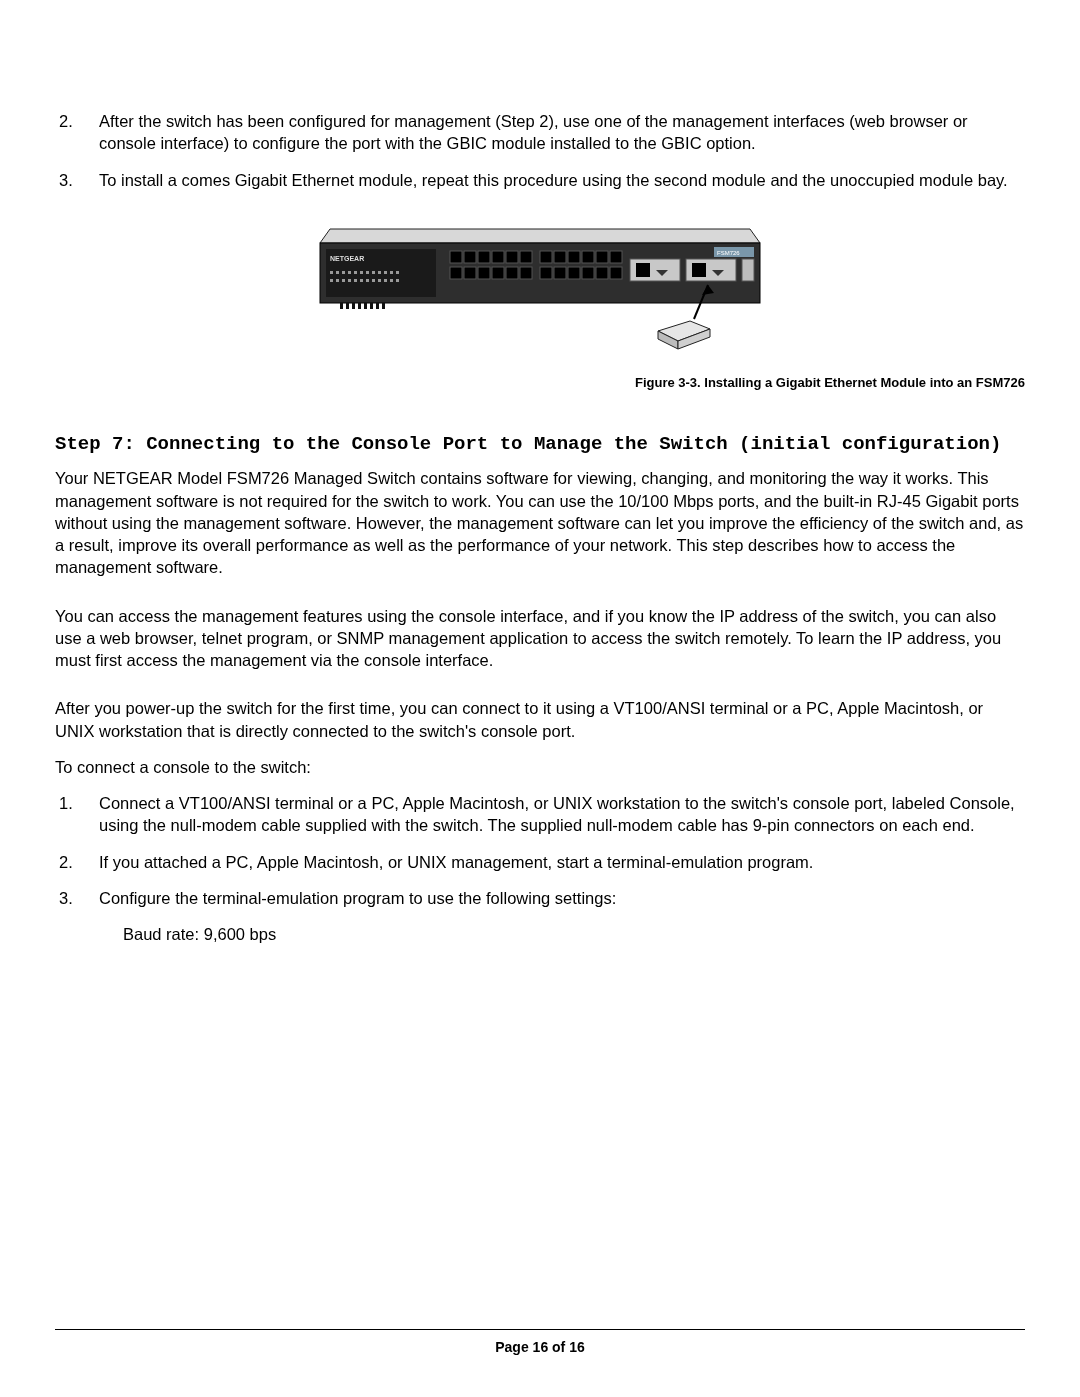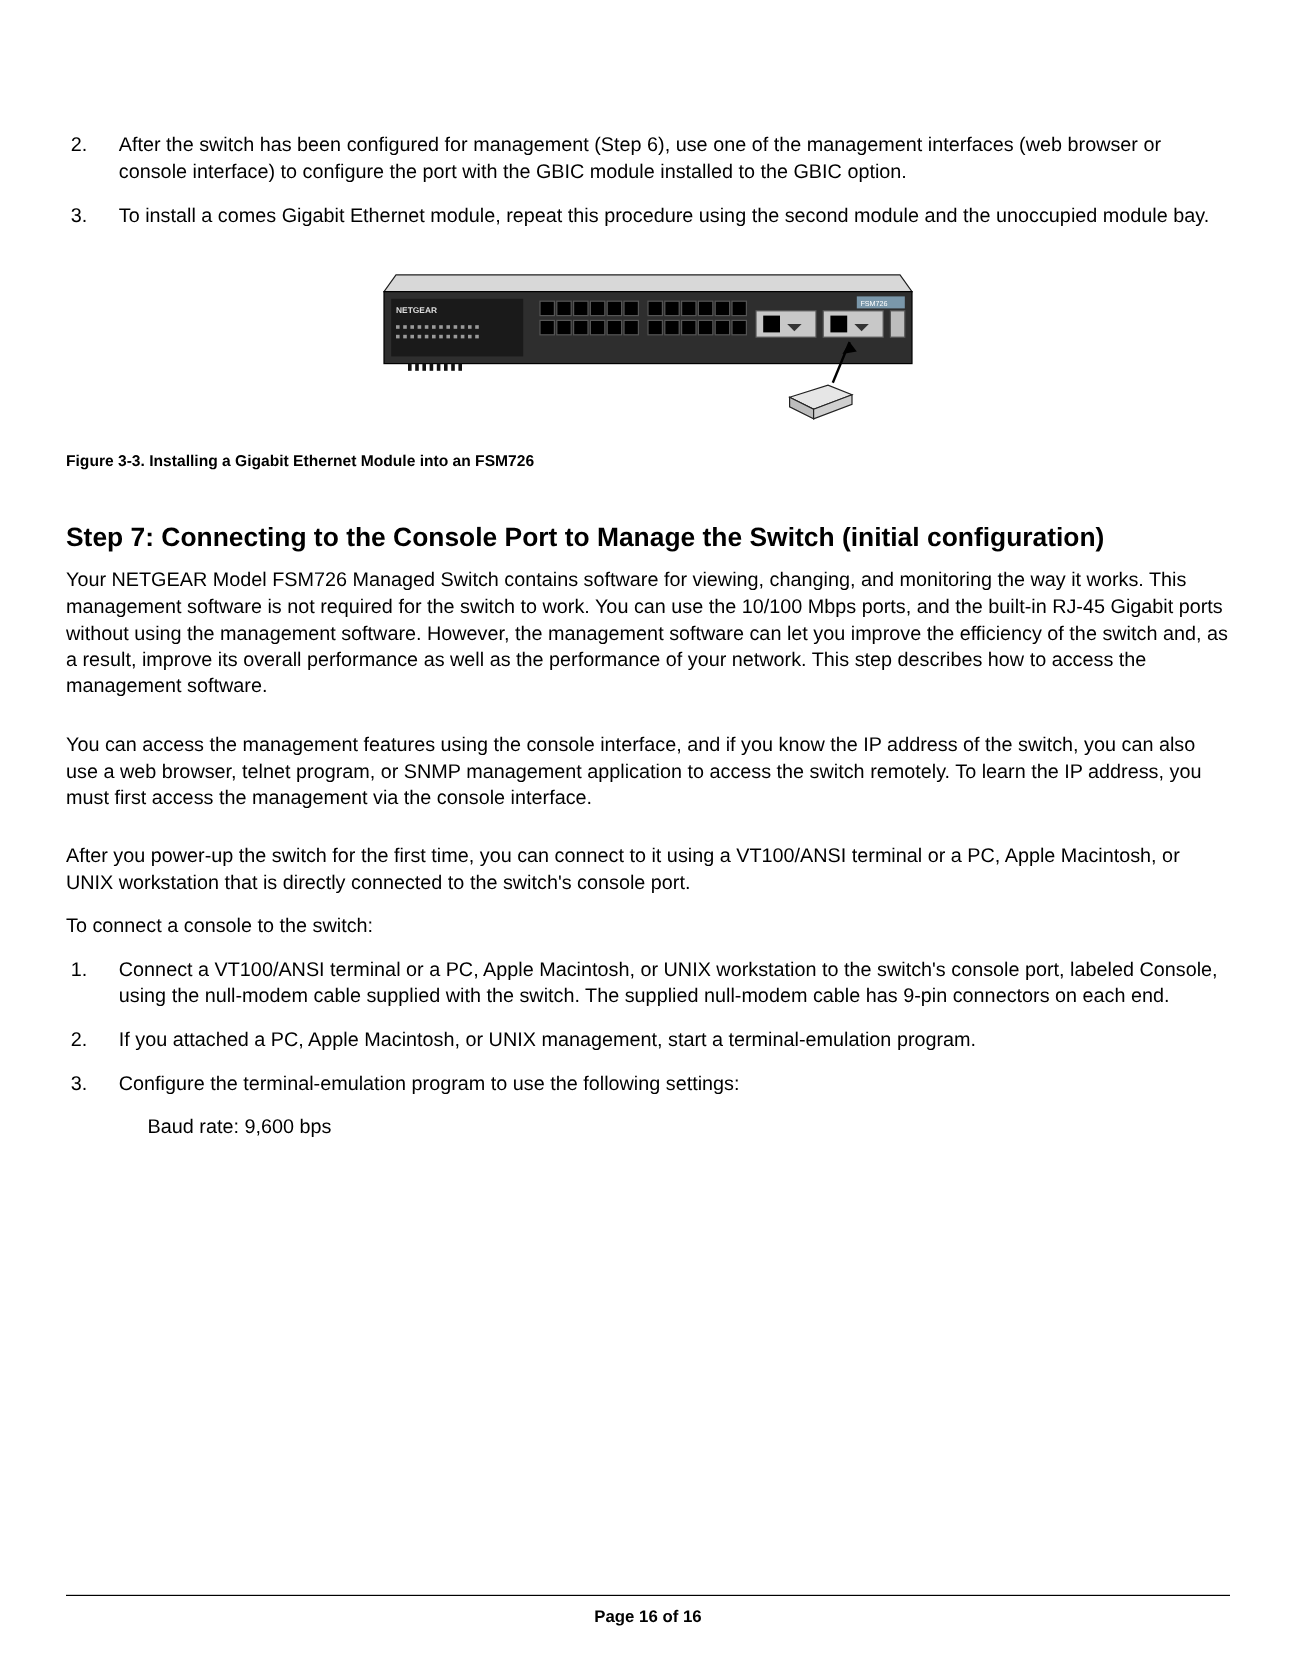--- a/index.html
+++ b/index.html
@@ -41,30 +41,31 @@
   }
   .sublist > div {
     margin-bottom: 14px;
     margin-top: 14px;
   }
   .figure-wrap {
     text-align: center;
     margin: 30px 0 8px 0;
   }
   .caption {
-    text-align: left;
+    text-align: right;
     font-size: 13px;
     font-weight: bold;
     margin-top: 8px;
     margin-bottom: 40px;
   }
   h2 {
-    font-size: 22px;
+    font-size: 19px;
     font-weight: bold;
     margin: 0 0 10px 0;
+    font-family: Liberation Mono, monospace;
   }
   p {
     margin: 0 0 26px 0;
   }
   p.tight {
     margin-bottom: 14px;
   }
   .footer-rule {
     border-top: 1px solid #000;
     padding-top: 8px;
@@ -83,21 +84,21 @@
   }
 </style>
 </head>
 <body>
 
 <div class="page">
 
   <ol class="num-list">
     <li>
       <span class="num">2.</span>
-      <span class="body">After the switch has been configured for management (Step 6), use one of the management interfaces (web browser or console interface) to configure the port with the GBIC module installed to the GBIC option.</span>
+      <span class="body">After the switch has been configured for management (Step 2), use one of the management interfaces (web browser or console interface) to configure the port with the GBIC module installed to the GBIC option.</span>
     </li>
     <li>
       <span class="num">3.</span>
       <span class="body">To install a comes Gigabit Ethernet module, repeat this procedure using the second module and the unoccupied module bay.</span>
     </li>
   </ol>
 
   <div class="figure-wrap">
     <svg class="switch-svg" viewBox="0 0 460 140">
 

